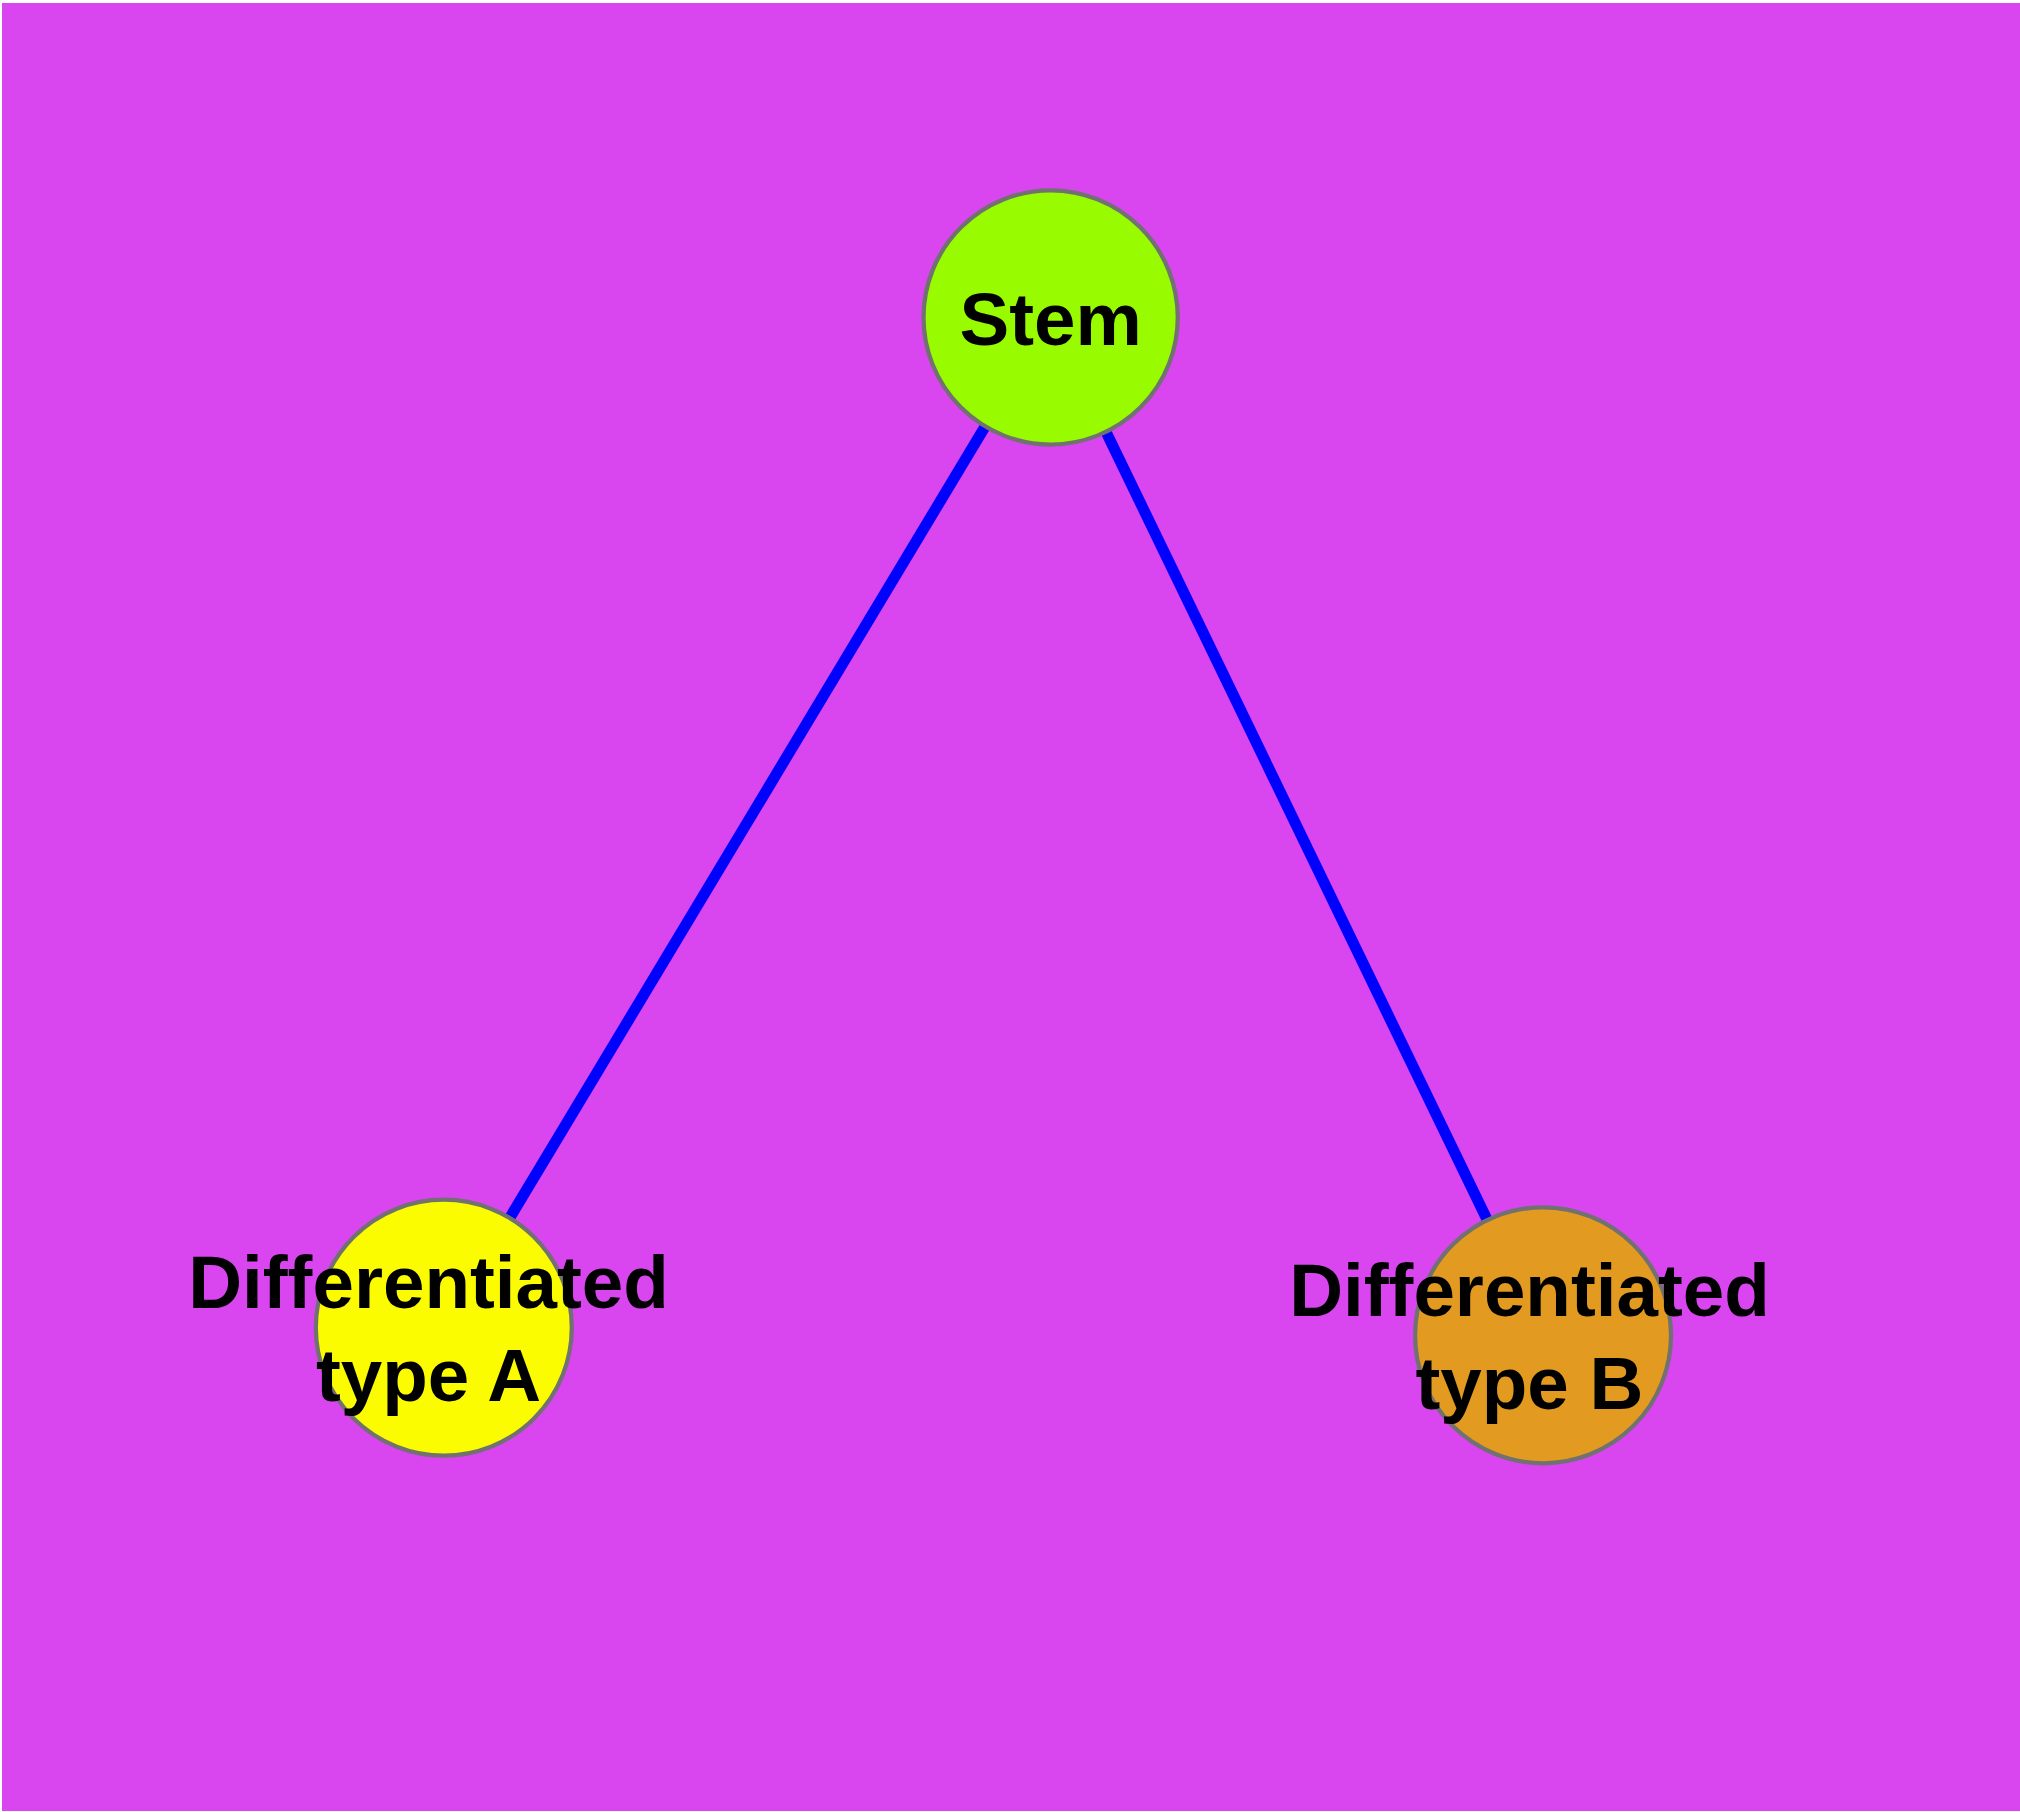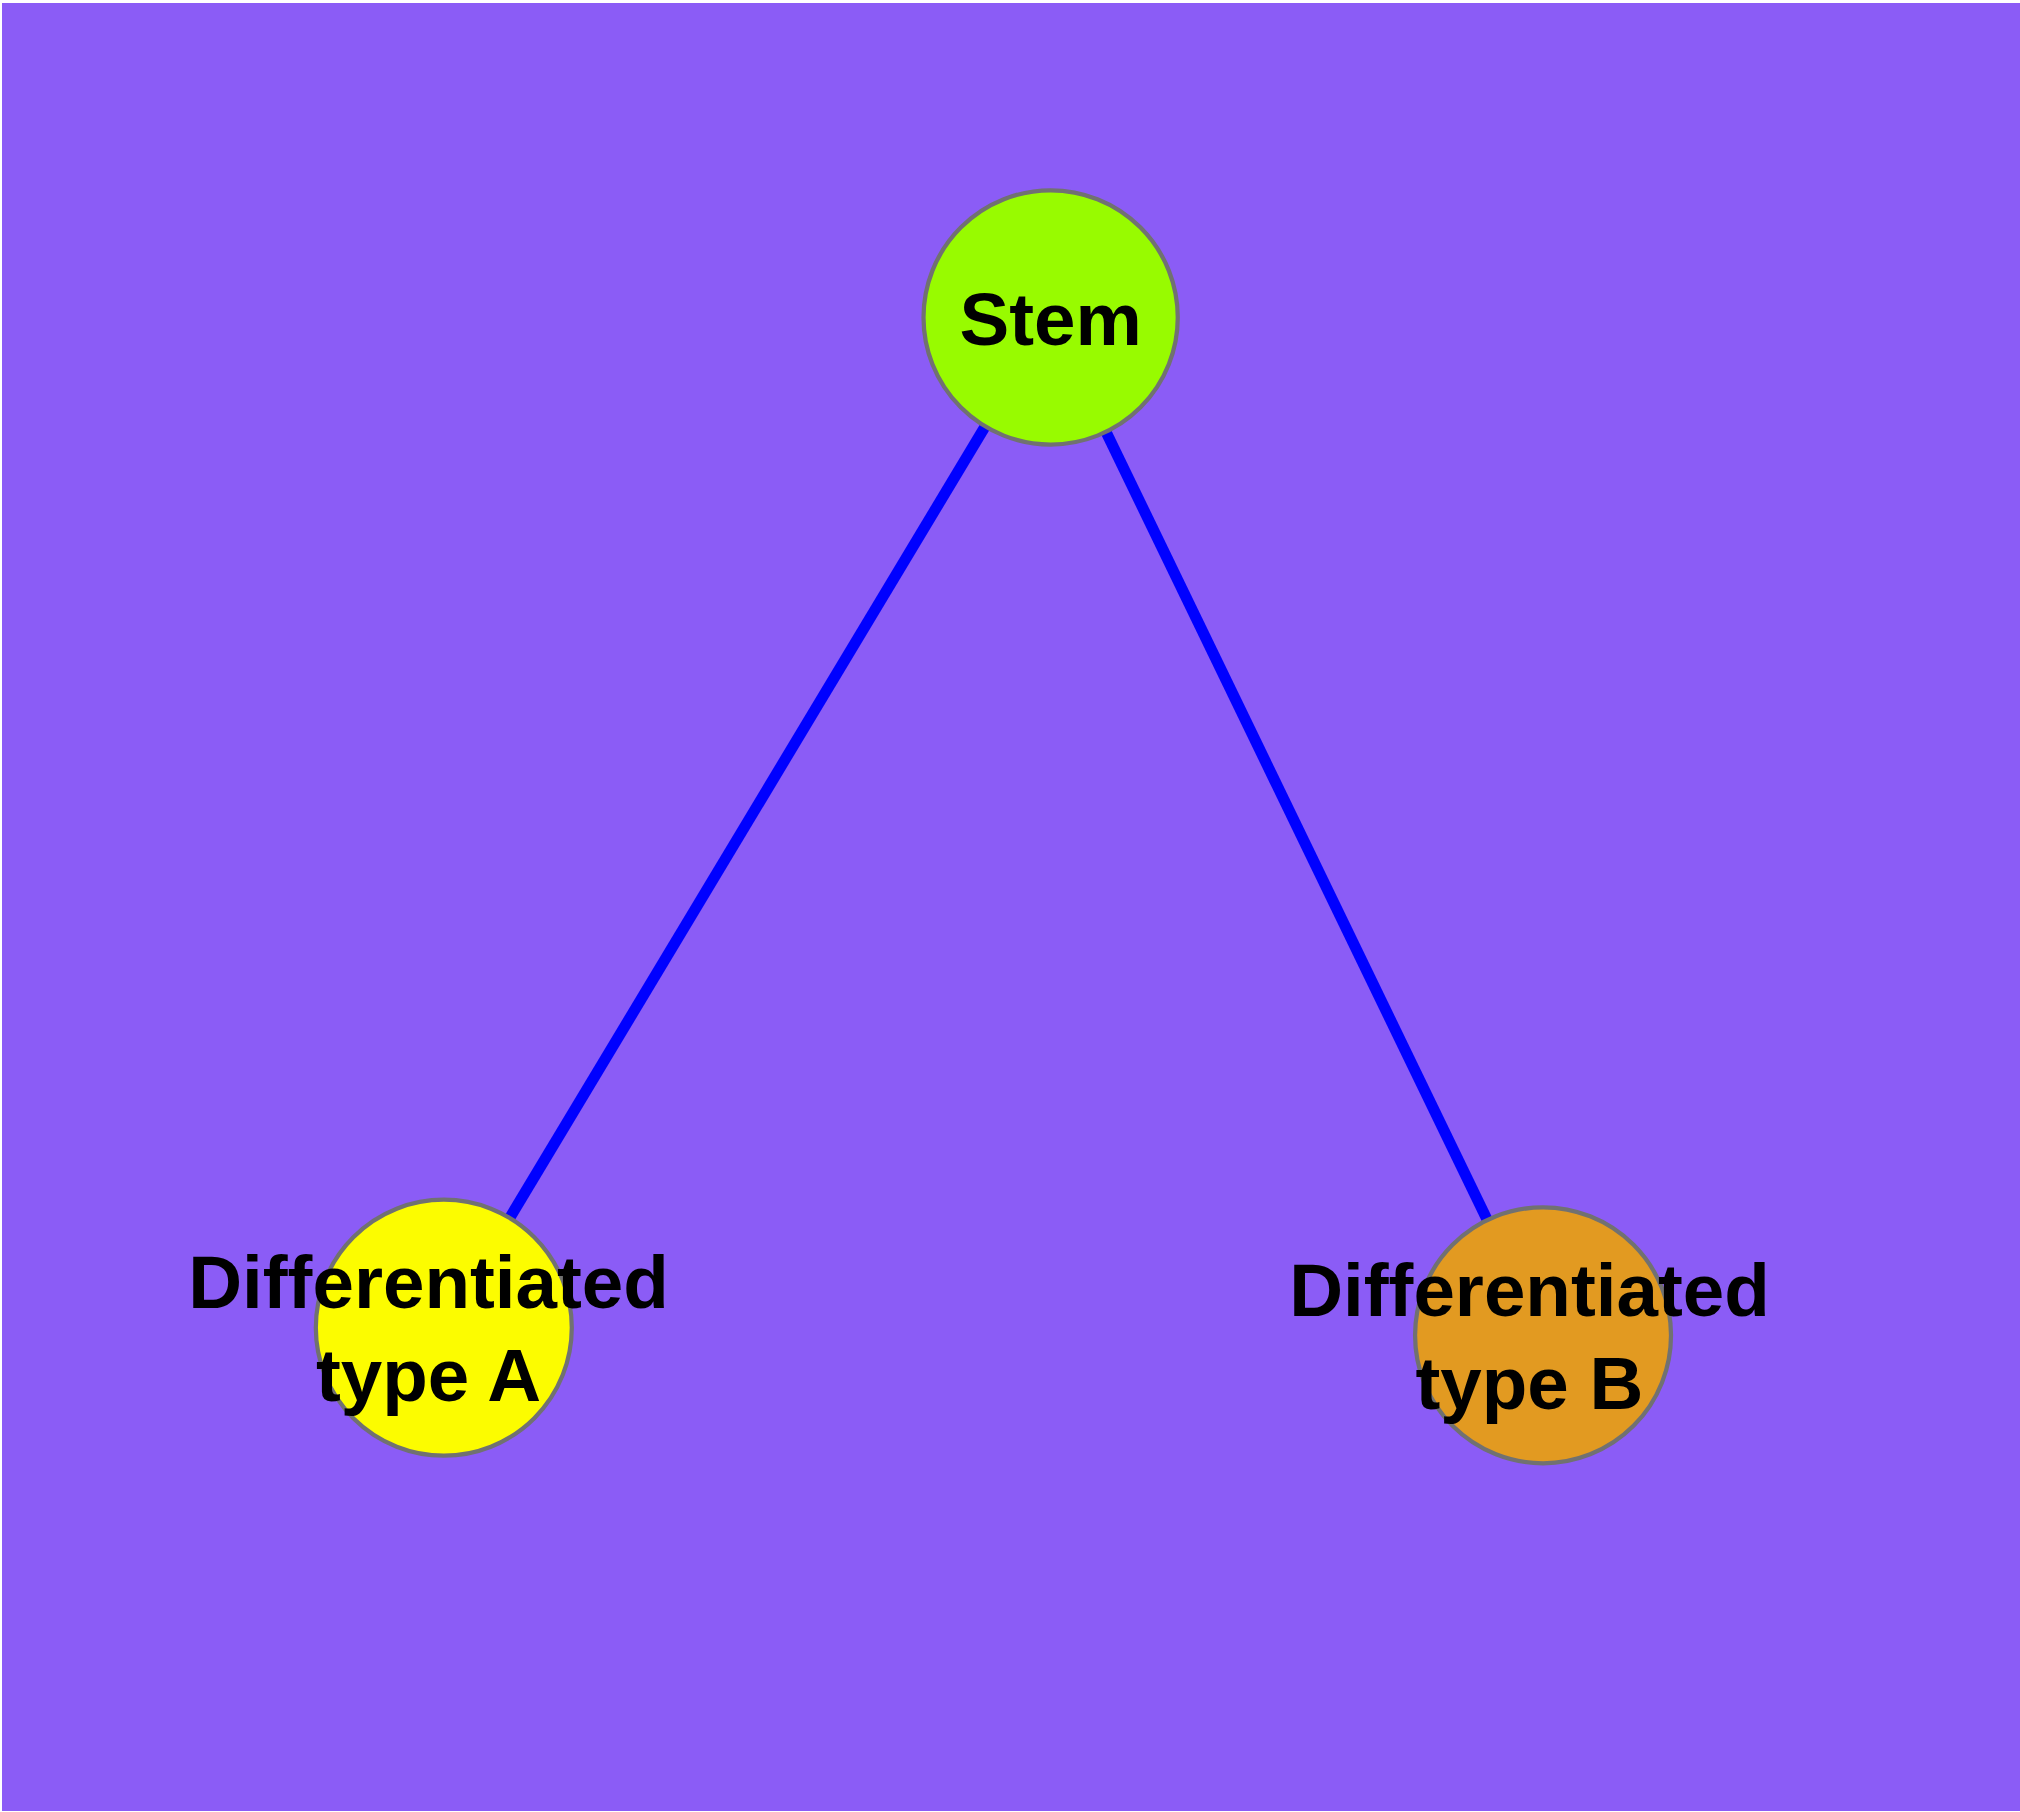--- a/index.html
+++ b/index.html
@@ -10,21 +10,21 @@
     background: #ffffff;
     overflow: hidden;
     font-family: "Liberation Sans", sans-serif;
   }
   .plot-panel {
     position: absolute;
     left: 1.7px;
     top: 3.4px;
     right: 0;
     bottom: 0.8px;
-    background: #8b5cf6; 
+    background: #d946ef; 
   }
   svg.graph {
     position: absolute;
     left: 0;
     top: 0;
     width: 2021px;
     height: 1812px;
     display: block;
   }
   .edge {

